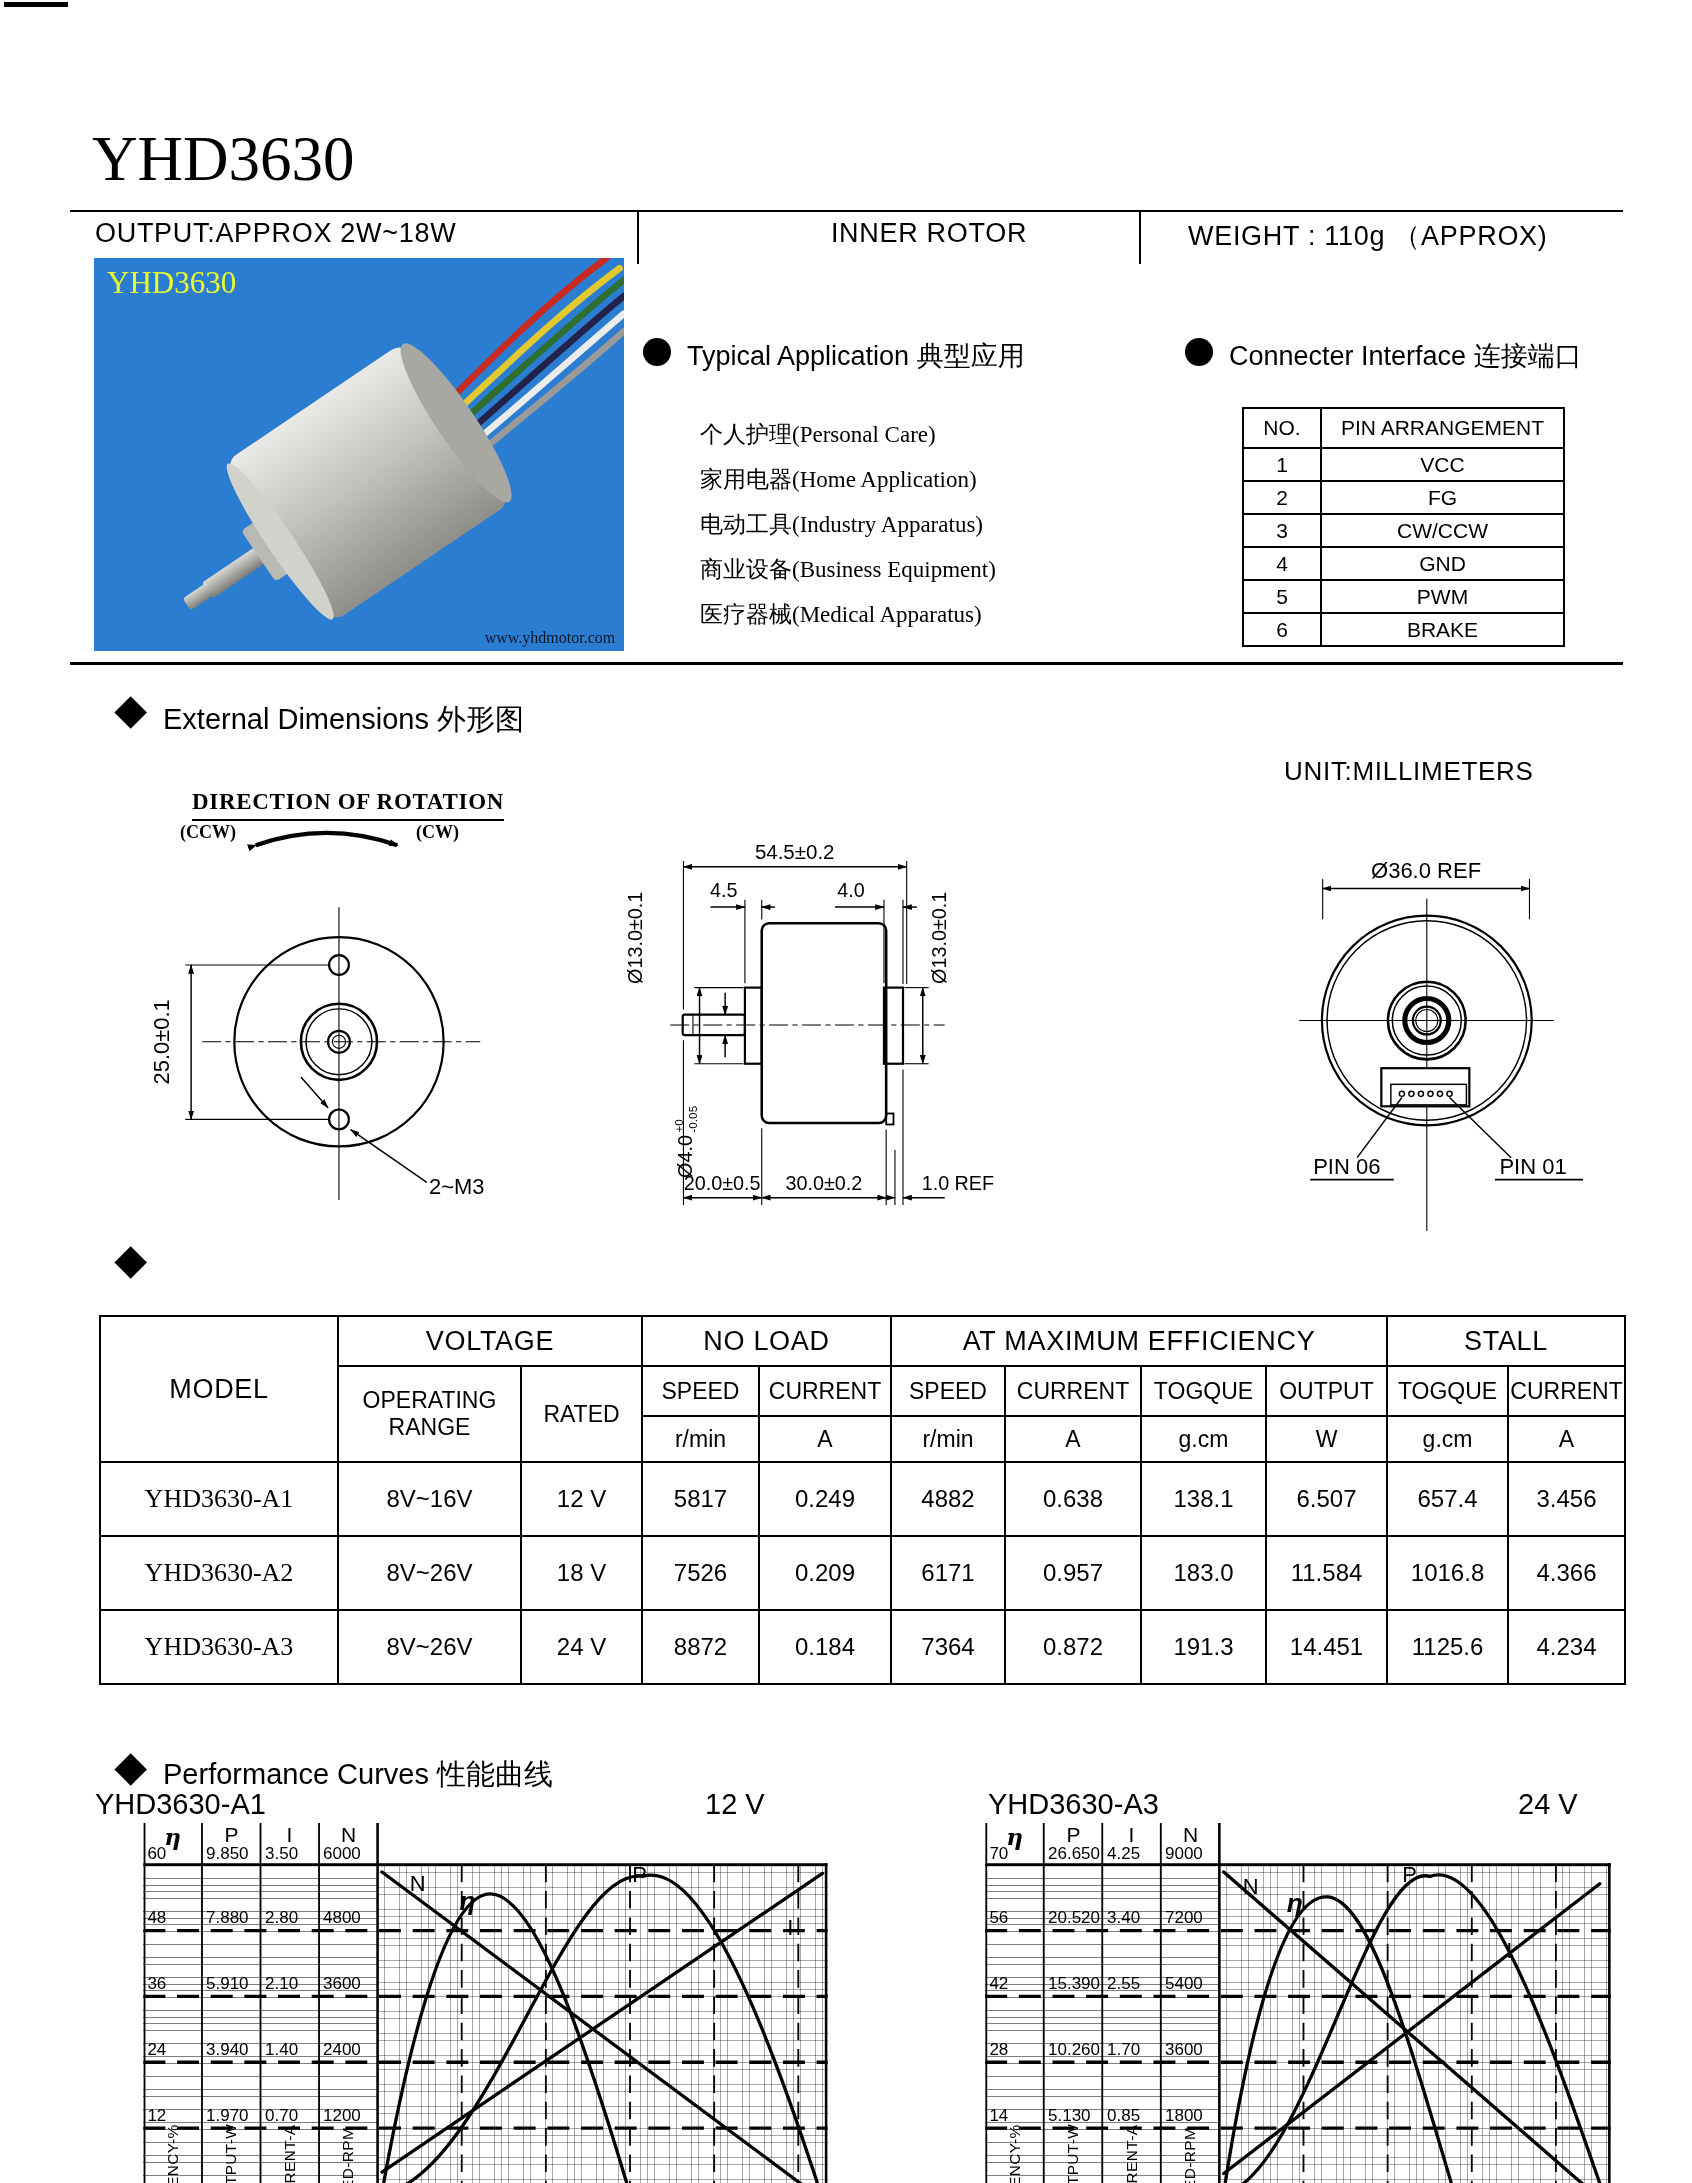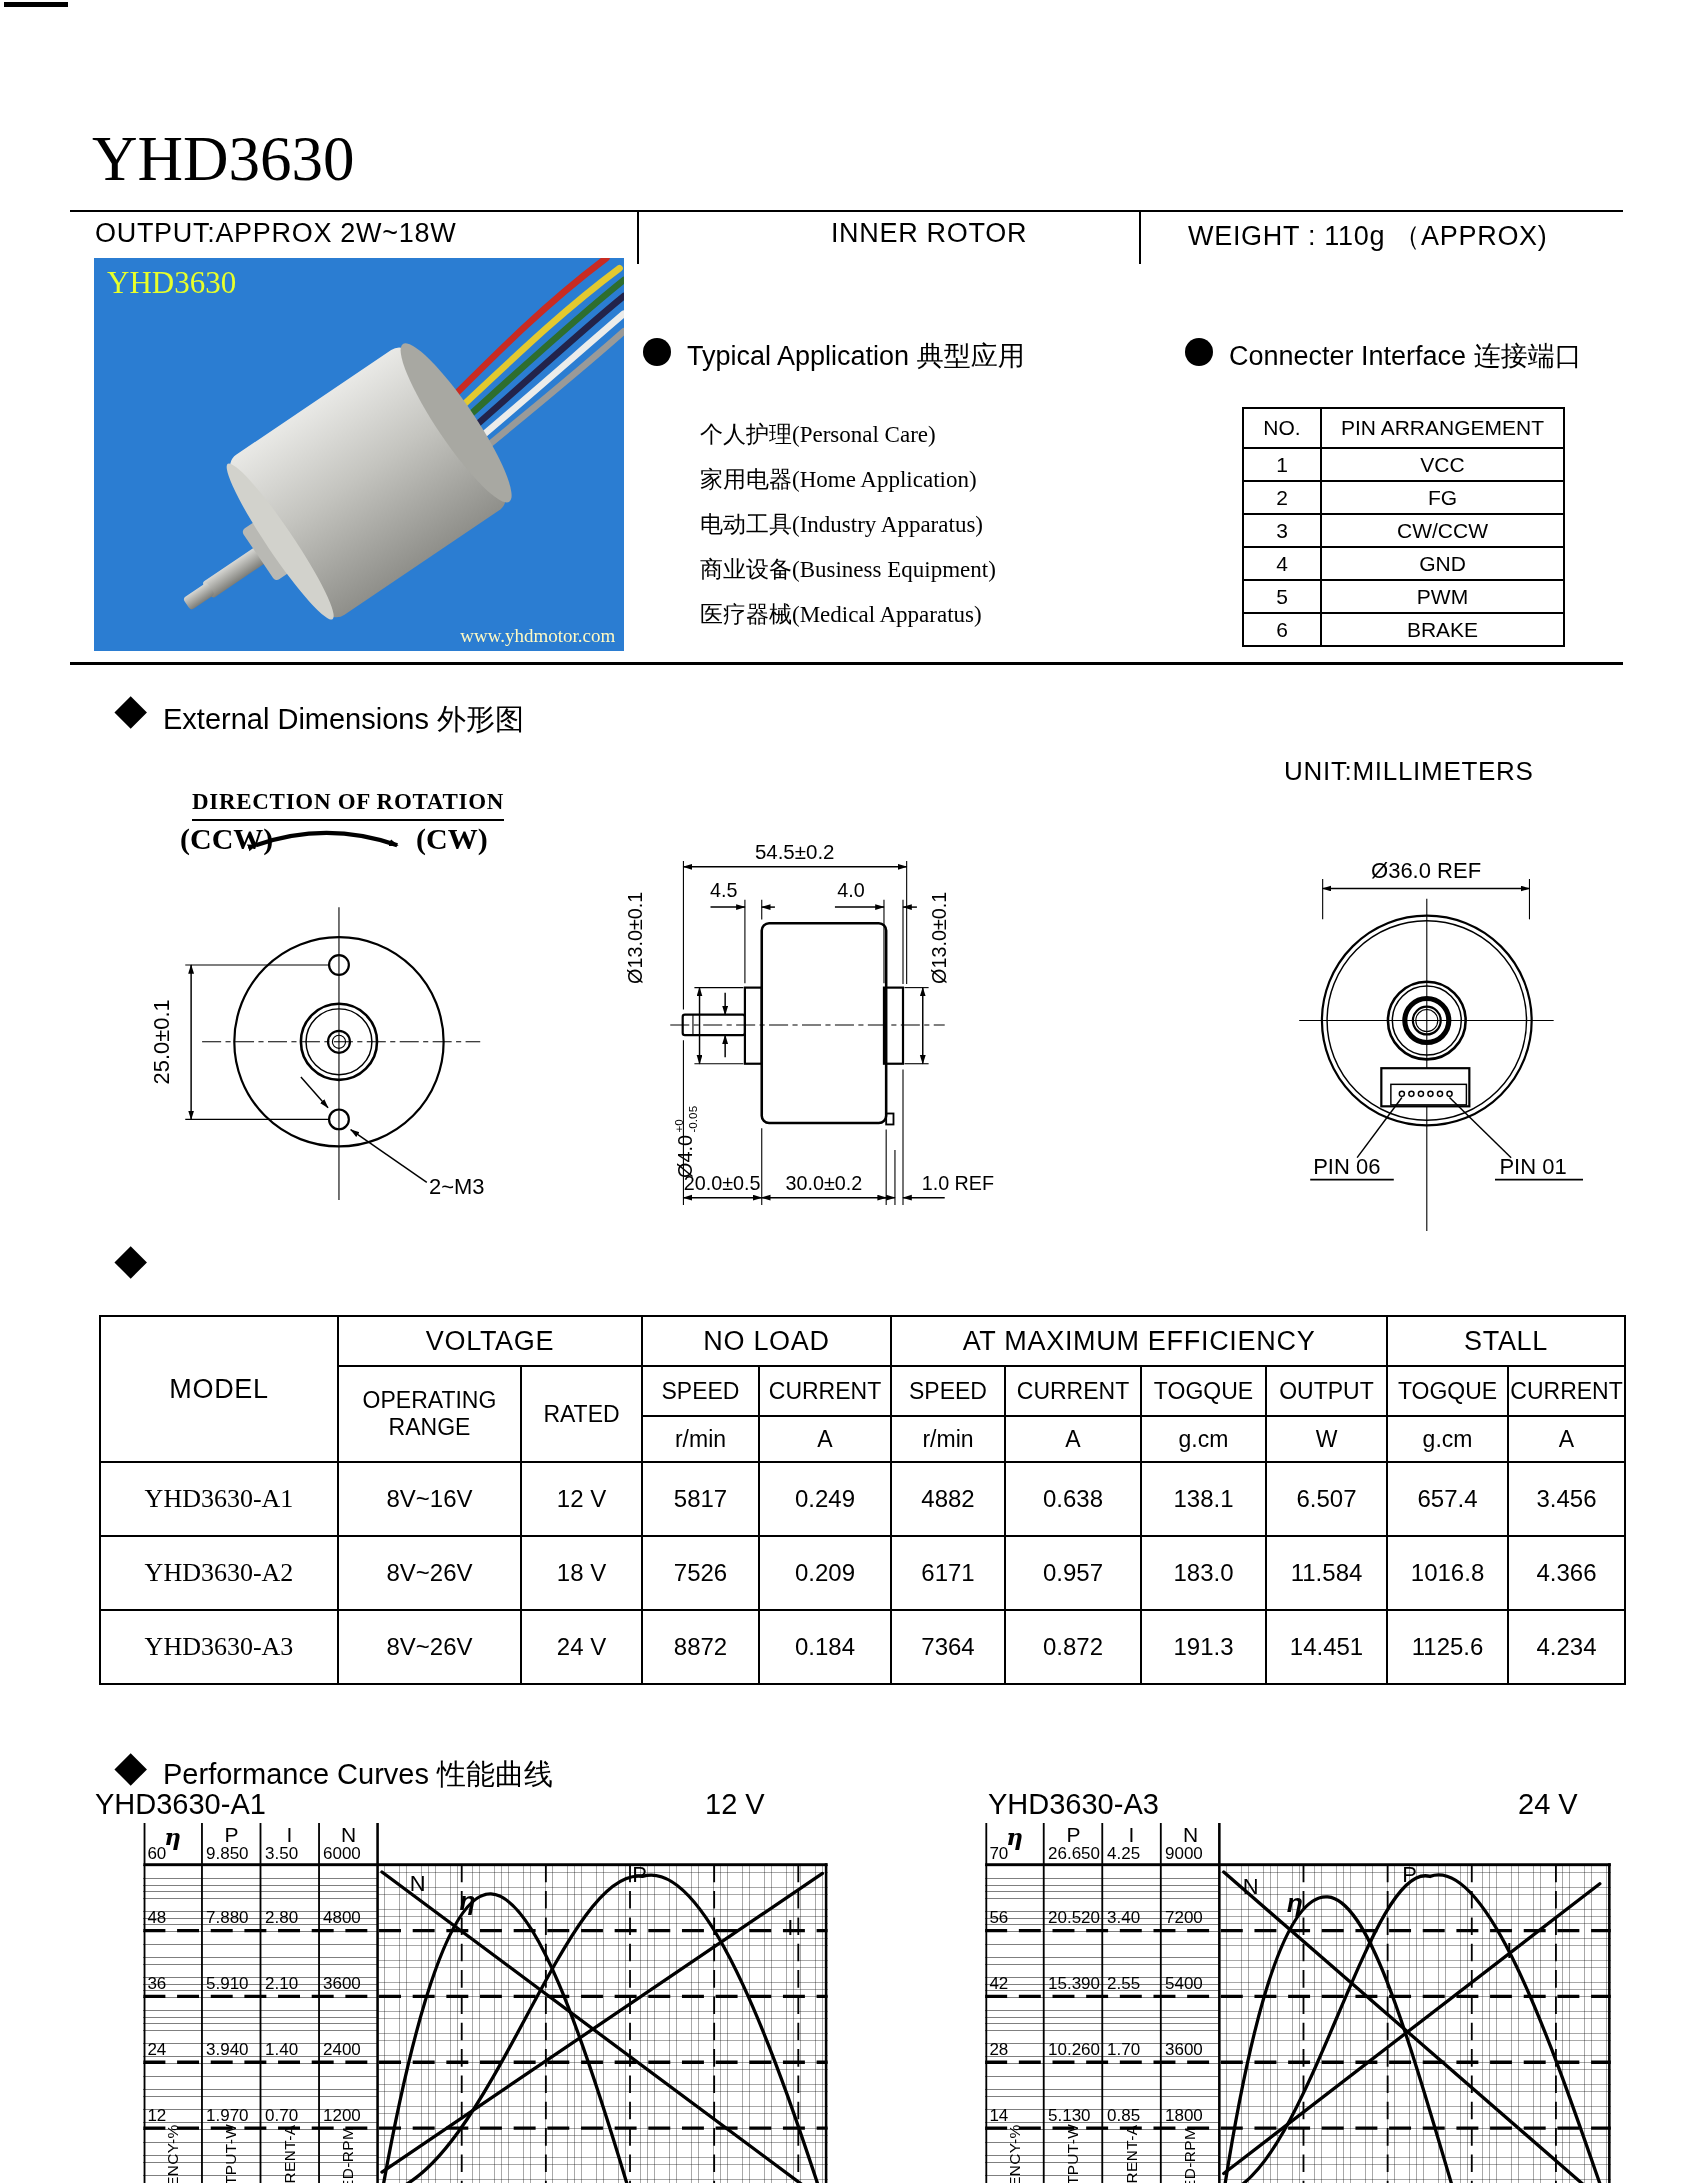--- a/index.html
+++ b/index.html
@@ -15,40 +15,40 @@
   .doc-title{left:92px;top:123px;font-size:63px;font-family:"Liberation Serif","DejaVu Serif",serif;}
 
   
   .hdr-line{left:70px;top:210px;width:1553px;height:2.2px;background:#000;}
   .hdr-div{top:210px;width:2.2px;height:54px;background:#000;}
   .hdr-txt{top:218px;font-size:27px;letter-spacing:0.7px;}
 
   
   .photo{left:94px;top:258px;width:530px;height:393px;background:#2b7dd2;overflow:hidden;}
   .photo-label{left:13px;top:7.3px;font-size:31px;color:#e8ff2a;font-family:"Liberation Serif","DejaVu Serif",serif;}
-  .photo-wm{right:8.8px;bottom:4.4px;font-size:19px;color:#fef9c3;font-family:"Liberation Serif","DejaVu Serif",serif;}
+  .photo-wm{right:8.8px;bottom:4.4px;font-size:16px;color:#0f172a;font-family:"Liberation Serif","DejaVu Serif",serif;}
 
   
   .dot{width:28px;height:28px;background:#000;border-radius:50%;}
   .diamond{width:23.4px;height:23.4px;background:#000;transform:rotate(45deg);}
   .sec-title{font-size:29px;}
   .sec-line{left:70px;top:662px;width:1553px;height:2.9px;background:#000;}
 
   
   .app-item{font-size:23px;font-family:"Liberation Serif","DejaVu Serif",serif;}
 
   
   .pin-table{border-collapse:collapse;table-layout:fixed;}
   .pin-table td{border:2.2px solid #000;text-align:center;font-size:21px;padding:0;}
 
   
   .unit-label{left:1284px;top:756px;font-size:26px;letter-spacing:0.7px;}
   .dor-title{left:192px;top:773px;font-size:23px;font-weight:bold;letter-spacing:0.7px;
              font-family:"Liberation Serif","DejaVu Serif",serif;border-bottom:2.9px solid #000;padding-bottom:3.7px;margin-top:16px;}
-  .rot-word{top:822px;font-size:30px;font-weight:bold;font-family:"Liberation Serif","DejaVu Serif",serif;}
+  .rot-word{top:822px;font-size:18px;font-weight:bold;font-family:"Liberation Serif","DejaVu Serif",serif;}
 
   
   .params{left:99px;top:1315px;border-collapse:collapse;table-layout:fixed;}
   .params td{border:2.2px solid #000;text-align:center;vertical-align:middle;padding:0;font-size:24px;}
   .params tr.r1 td{height:48px;font-size:27px;letter-spacing:0.7px;}
   .params tr.r2 td{height:48px;font-size:23px;}
   .params tr.r3 td{height:44px;font-size:23px;}
   .params tr.dr td{height:72px;}
   .params td.model-h{font-size:34px;}
   .params td.model-c{font-family:"Liberation Serif","DejaVu Serif",serif;font-size:26px;}

